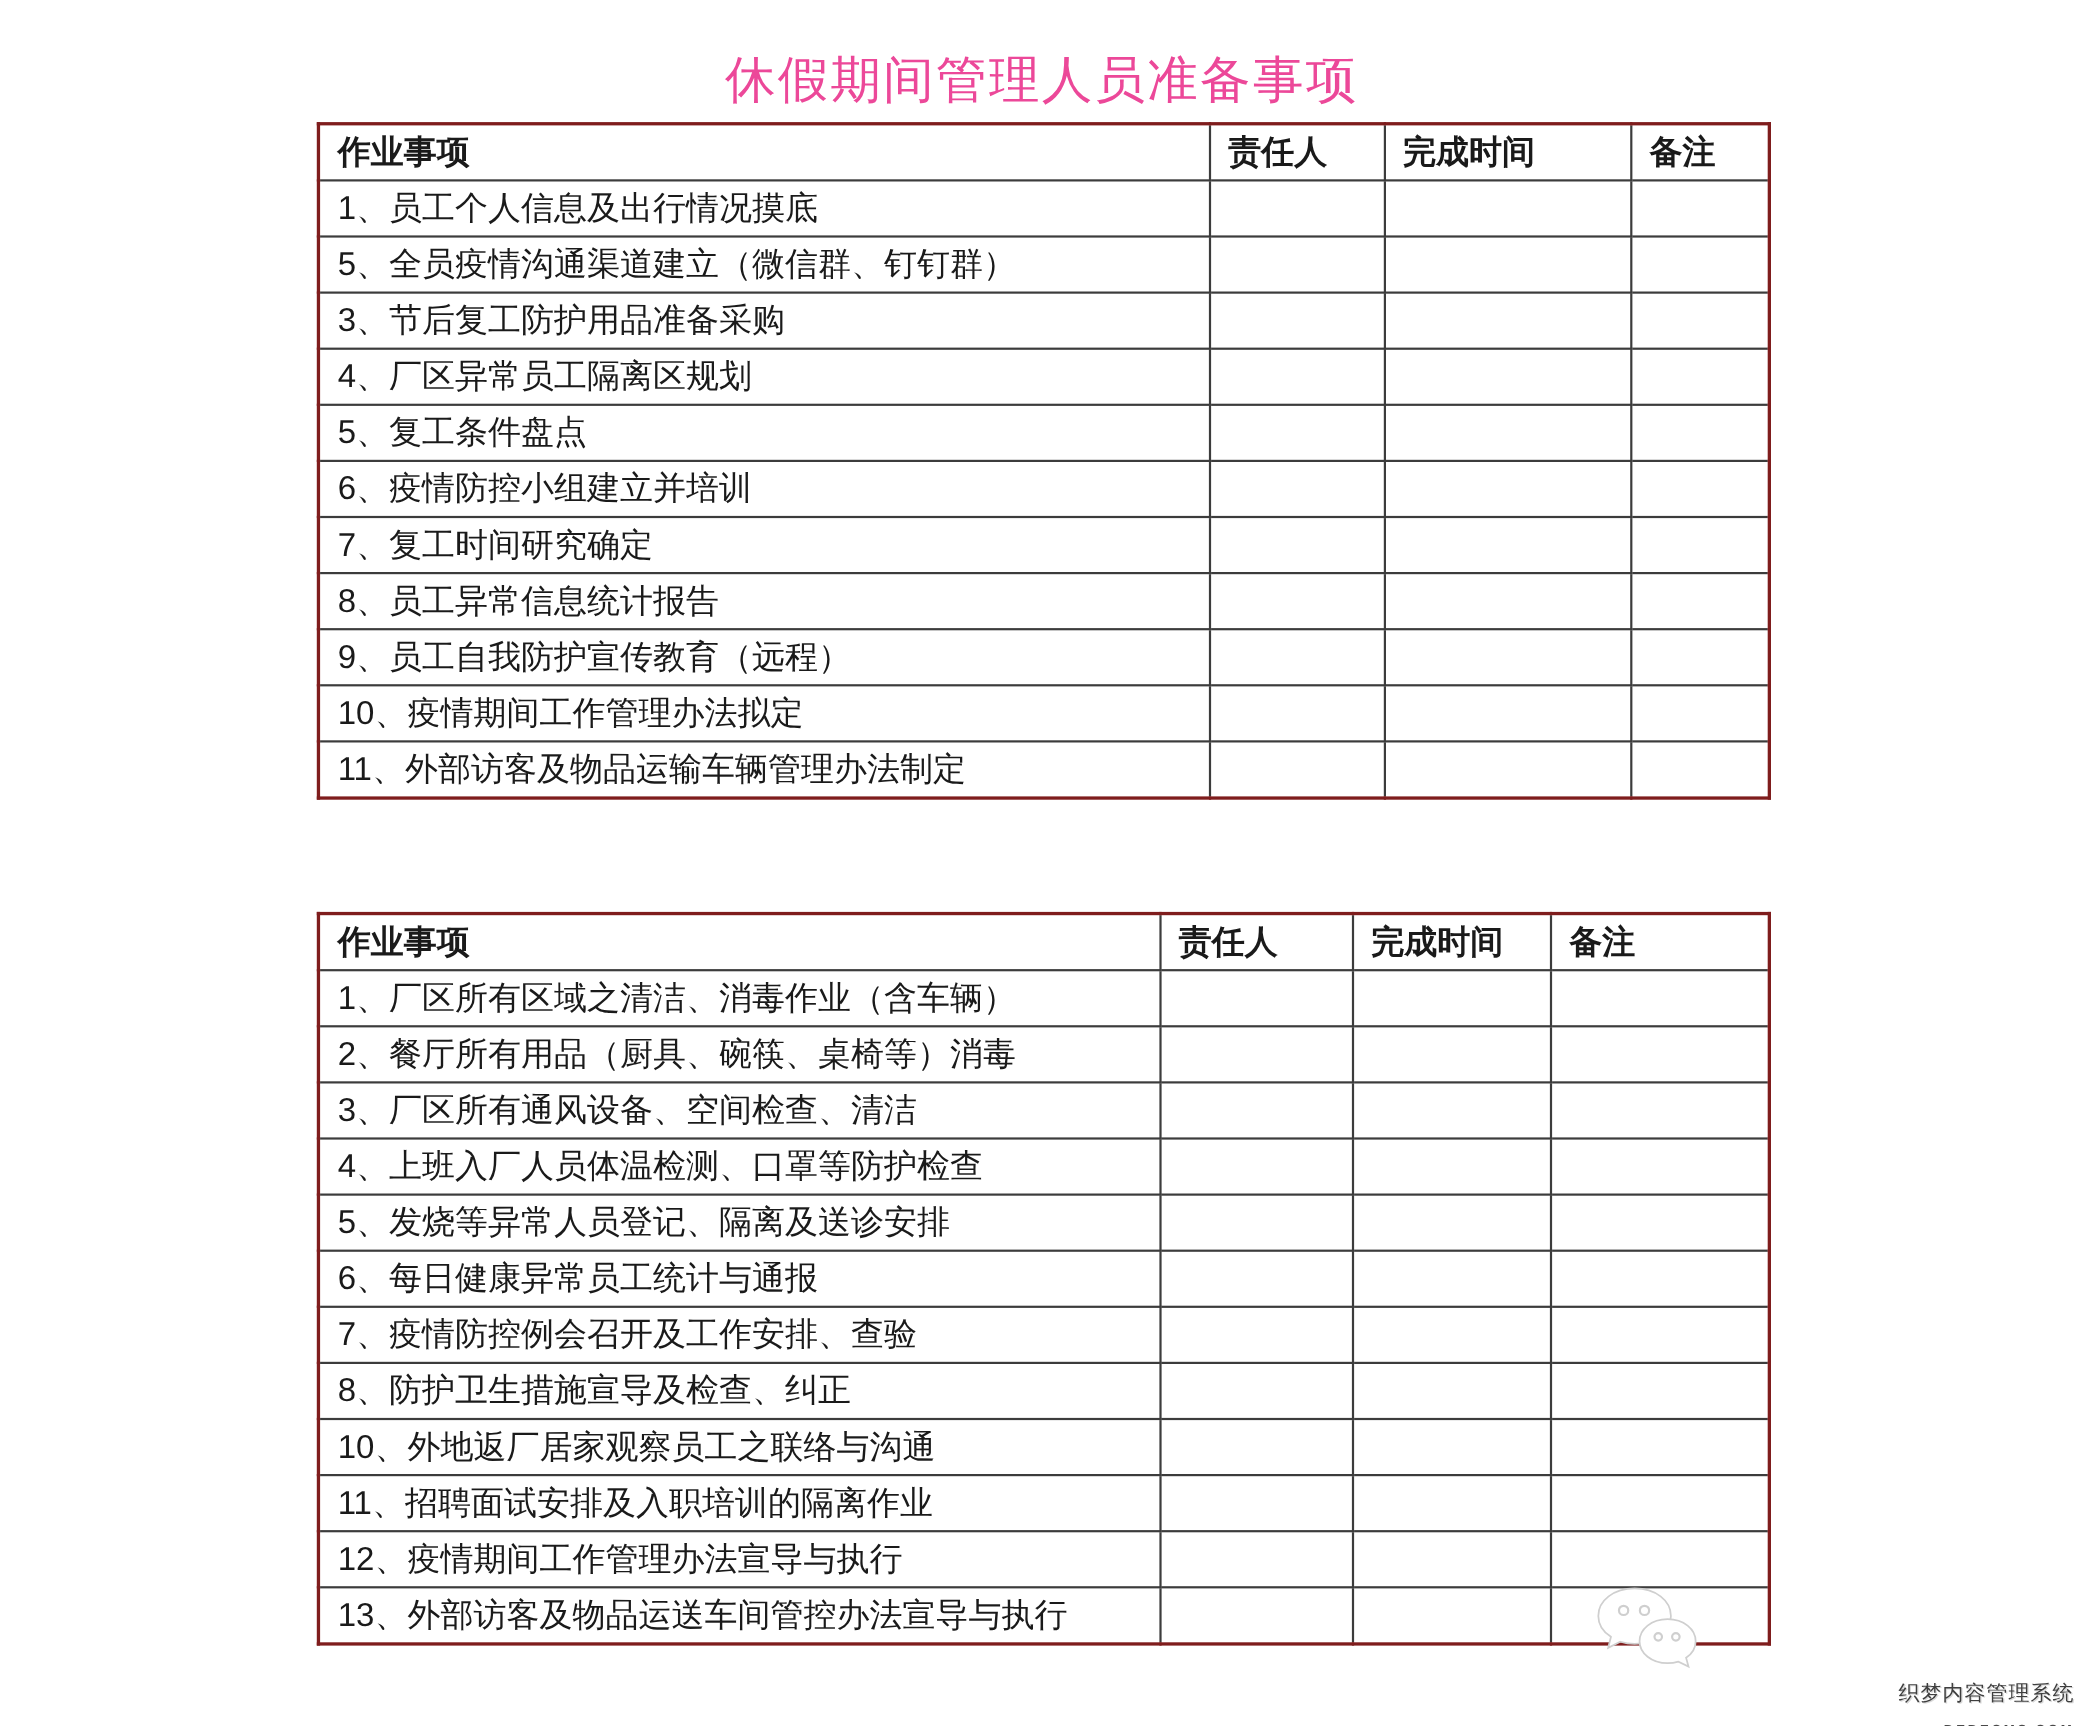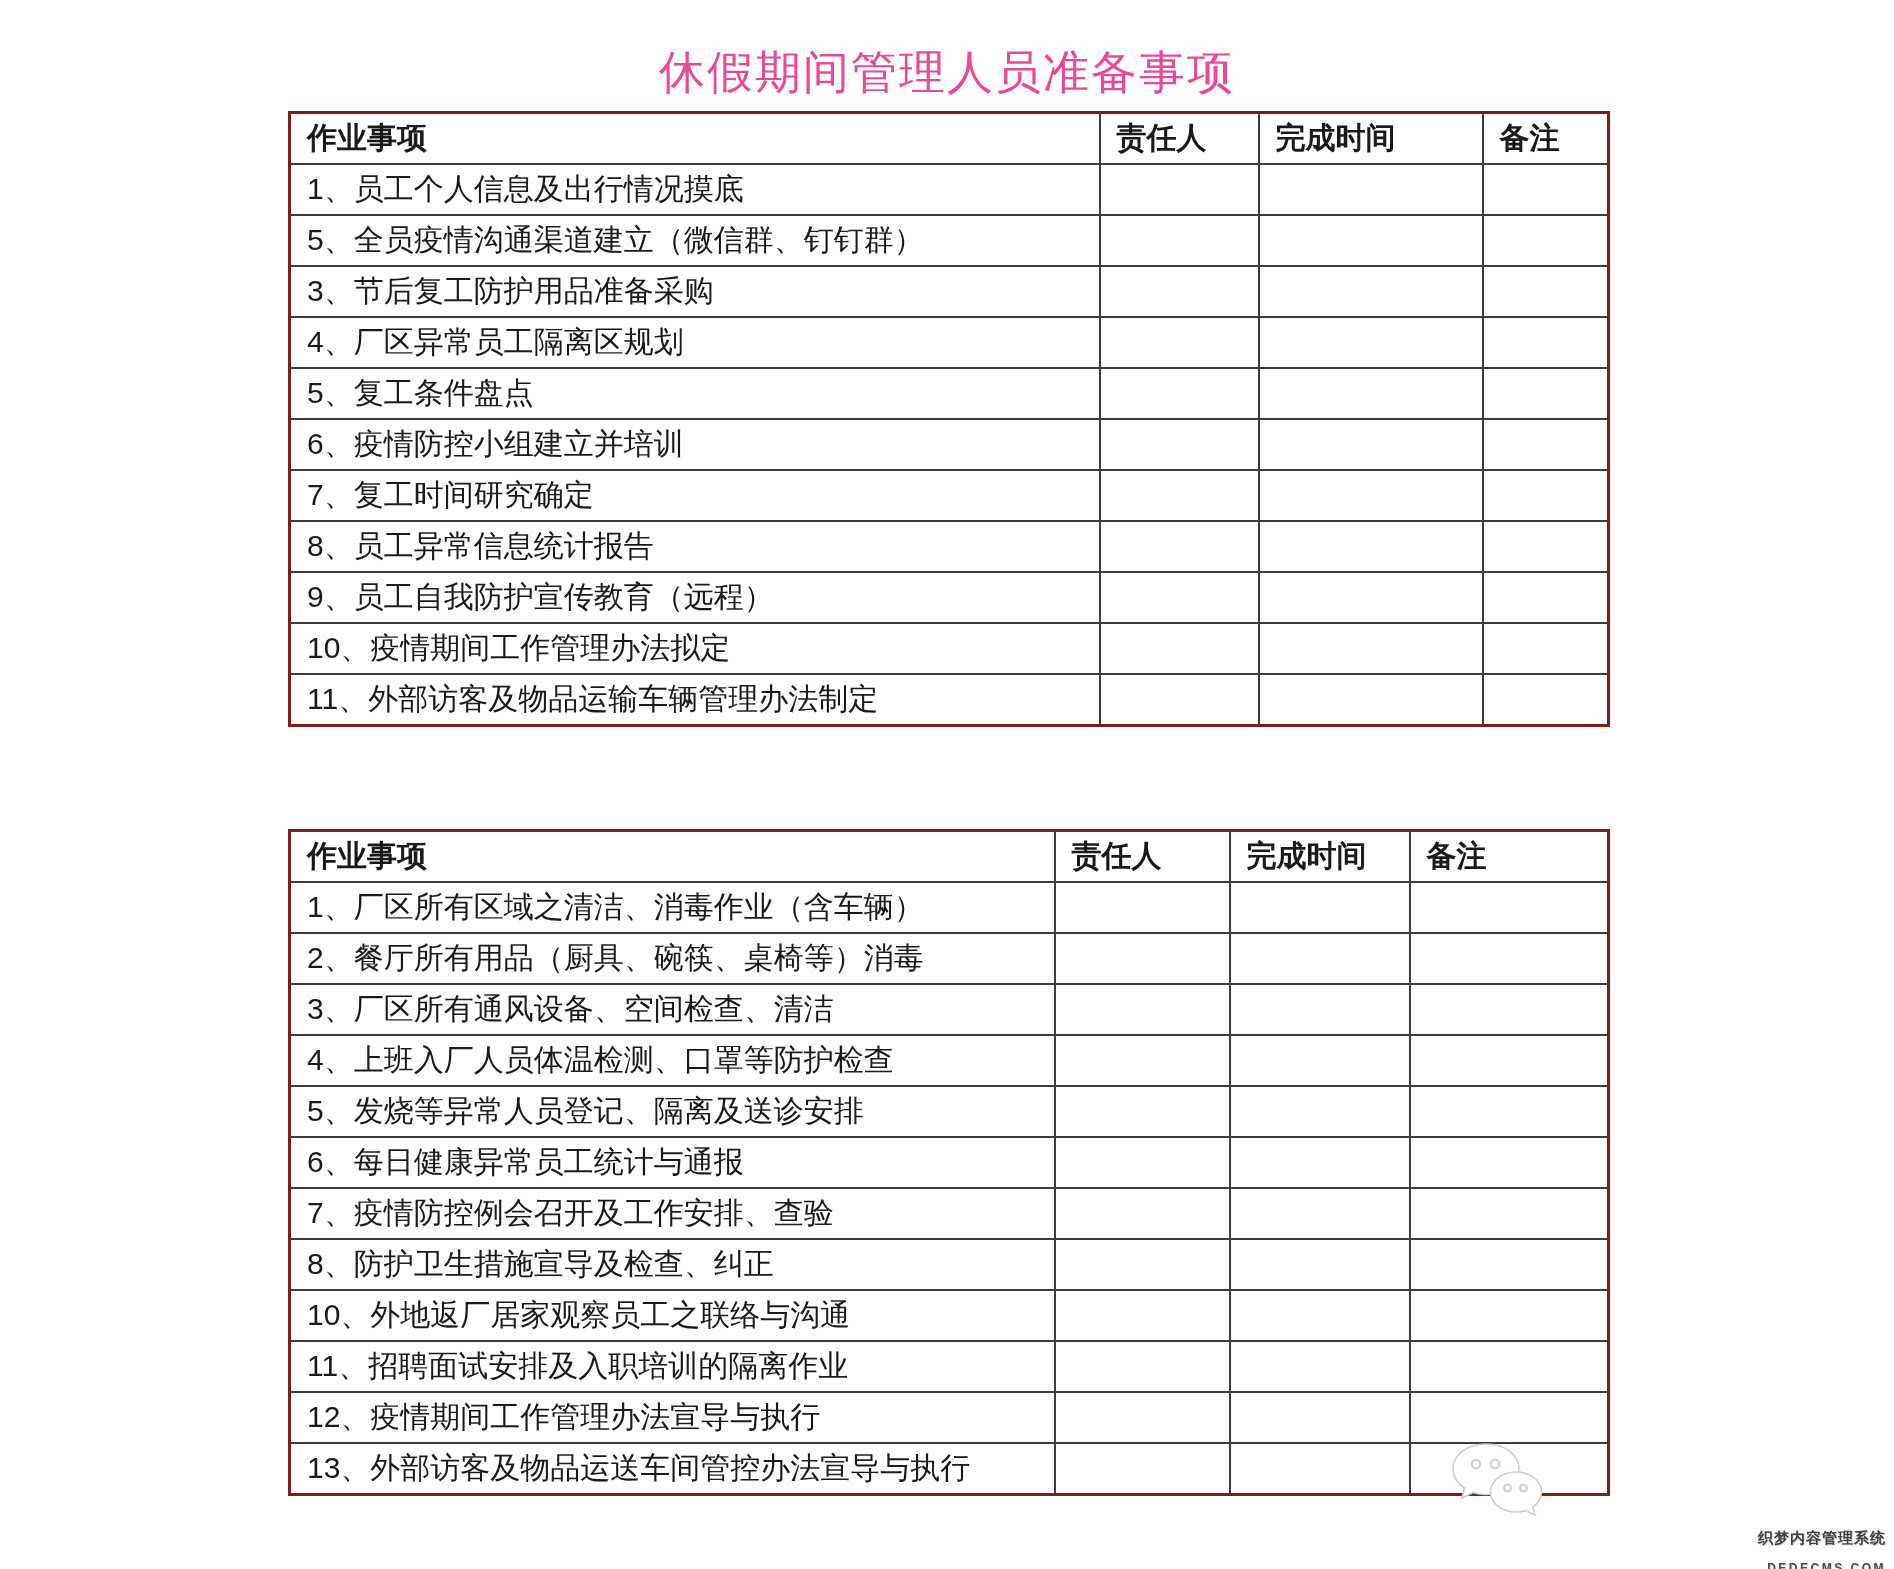--- a/index.html
+++ b/index.html
@@ -74,22 +74,22 @@
   }
   
   .cms-stamp {
     position: absolute;
     right: 8px; top: 1530px;
     text-align: right;
     z-index: 6;
     line-height: 1.05;
   }
   .cms-name {
-    font-size: 15px;
-    font-weight: bold;
+    font-size: 19px;
+    font-weight: normal;
     color: #3f3f3f;
     letter-spacing: 1px;
     text-shadow: 1px 1px 0 #d9d9d9;
   }
   .cms-domain {
     font-size: 12px;
     font-weight: bold;
     color: #4a4a4a;
     letter-spacing: 2.5px;
     text-shadow: 1px 1px 0 #dddddd;

